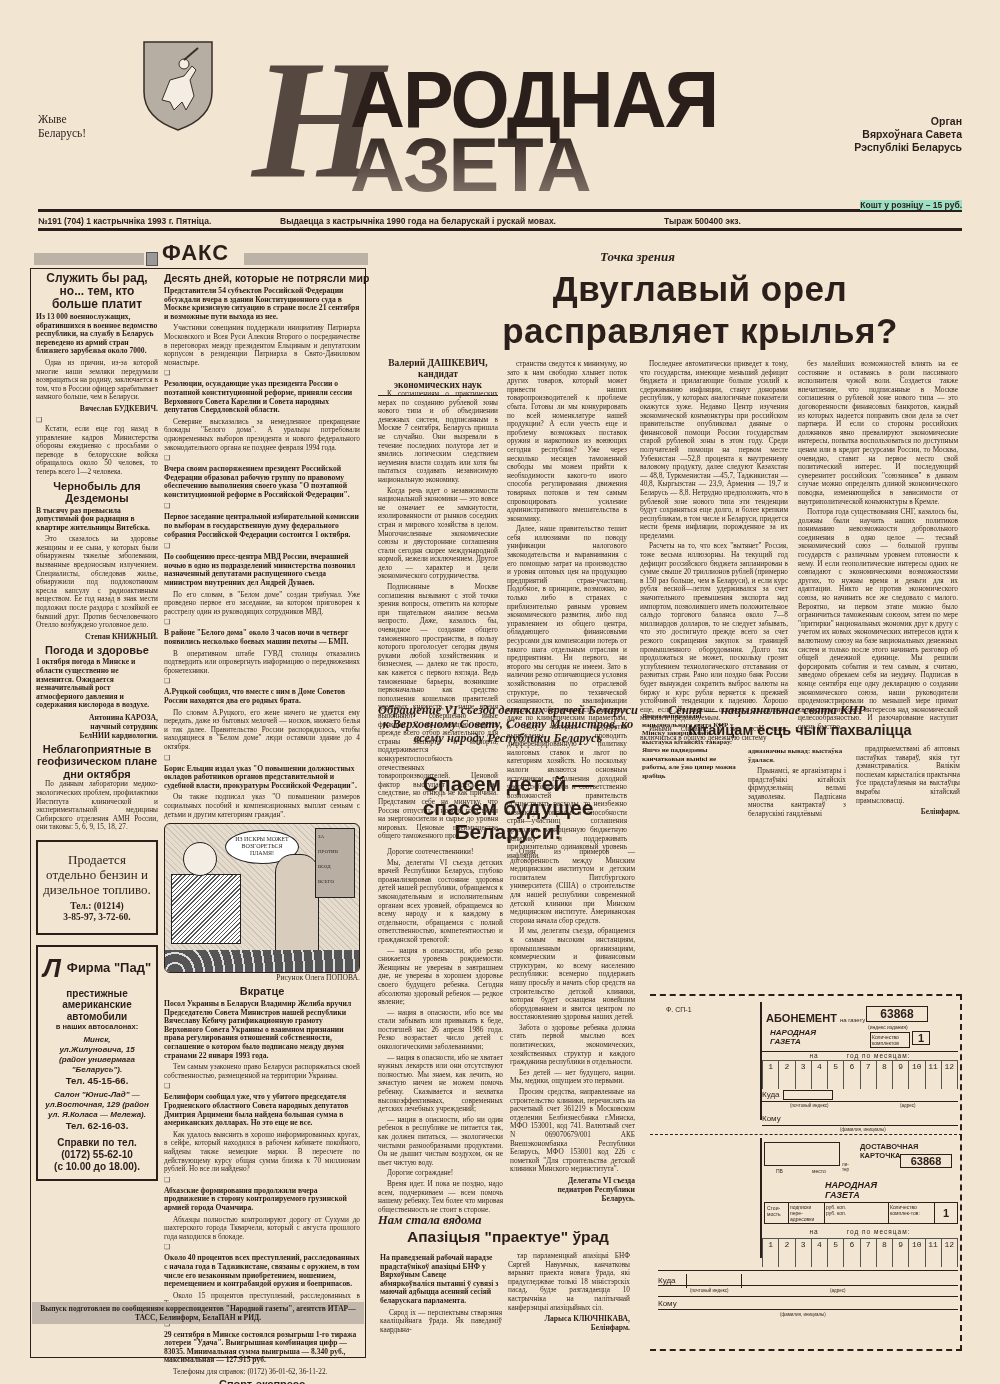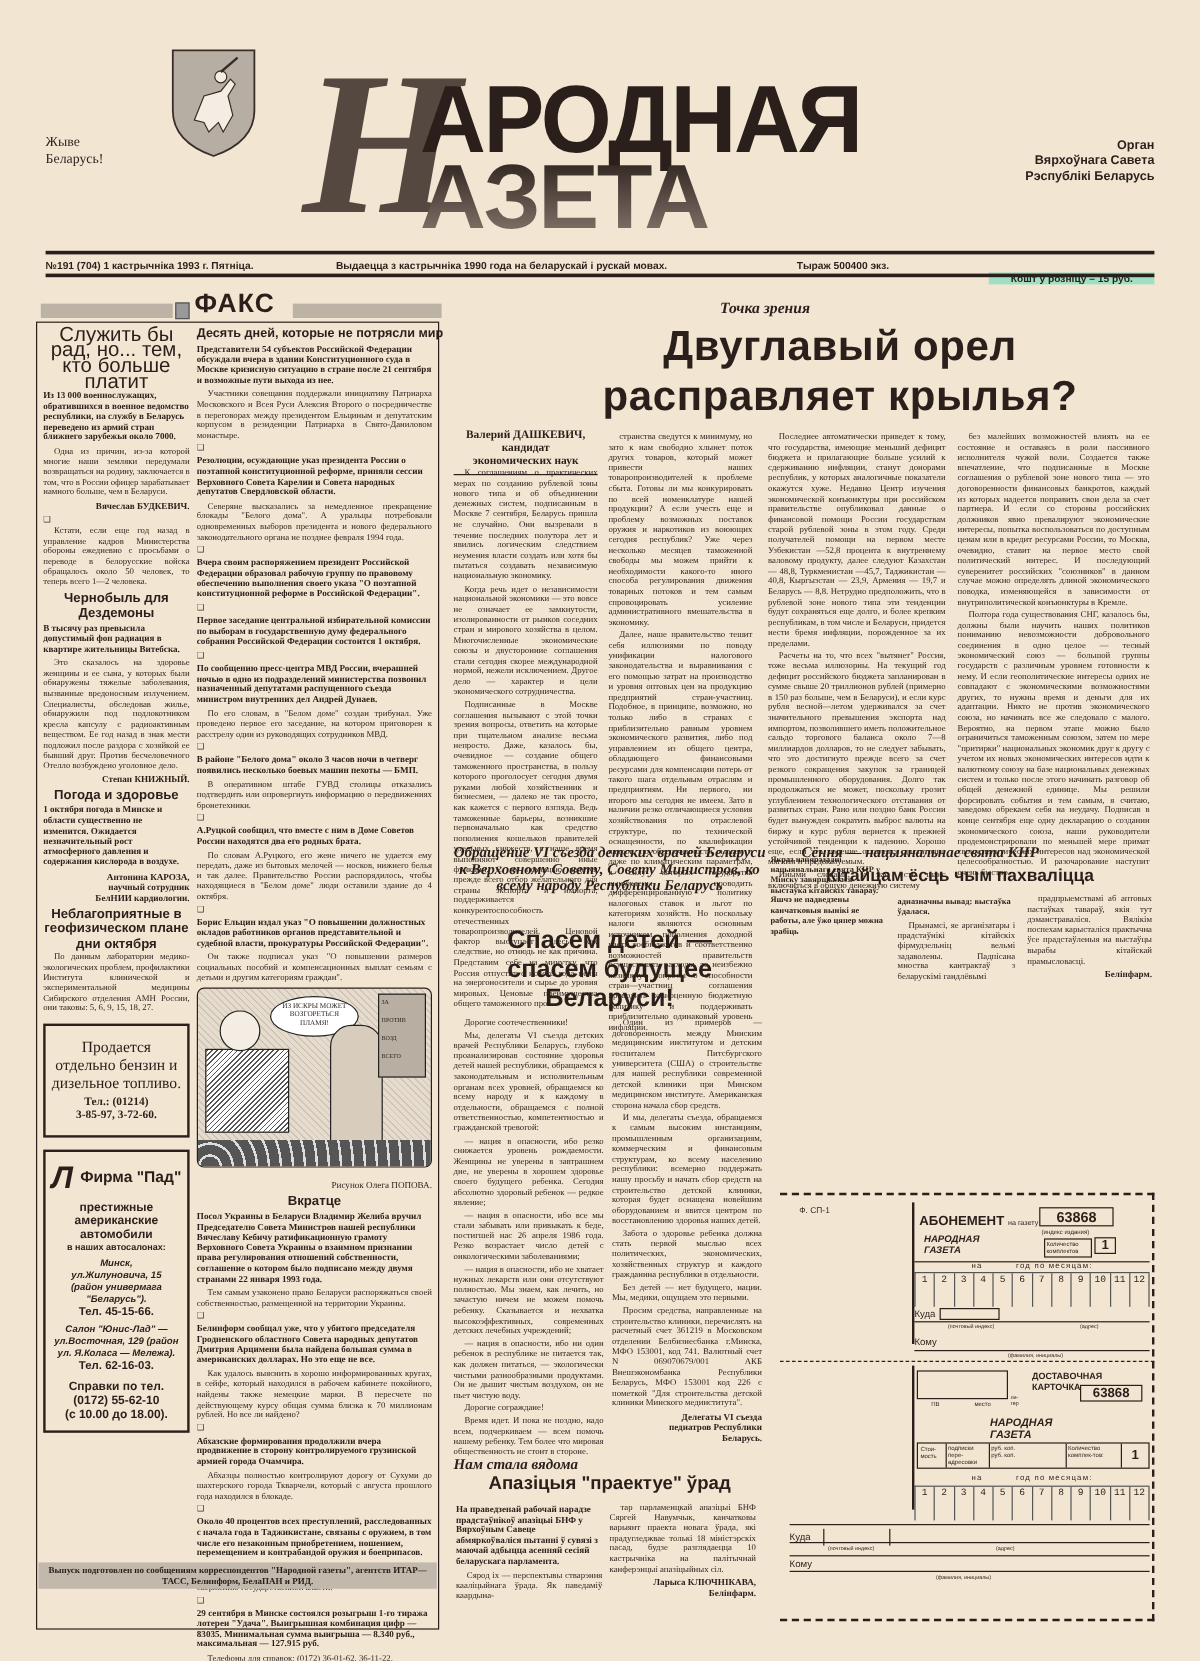--- a/index.html
+++ b/index.html
@@ -36,34 +36,34 @@
   <div class="abs mast-title" style="left:252px;top:40px;font-size:170px;line-height:160px;font-style:italic;color:#3a2d27;opacity:.85">Н</div>
   <div class="abs mast-title" style="left:350px;top:60px;font-size:76px;line-height:80px;font-family:'Liberation Sans',sans-serif;transform:scaleY(1.05)">АРОДНАЯ</div>
   <div class="abs mast-title" style="left:350px;top:128px;font-size:76px;line-height:74px;font-family:'Liberation Sans',sans-serif;background:linear-gradient(180deg,#2a1f1a,#8a7a70);-webkit-background-clip:text;color:transparent">АЗЕТА</div>
   <div class="abs sans b" style="right:38px;top:115px;font-size:10.5px;line-height:13px;text-align:right;white-space:pre-line">Орган
 Вярхоўнага Савета
 Рэспублікі Беларусь</div>
   <div class="rule" style="left:38px;top:209px;width:924px;height:3px"></div>
   <div class="abs sans b" style="left:38px;top:216px;font-size:8.5px">№191 (704) 1 кастрычніка 1993 г. Пятніца.</div>
   <div class="abs sans b" style="left:280px;top:216px;font-size:8.5px">Выдаецца з кастрычніка 1990 года на беларускай і рускай мовах.</div>
   <div class="abs sans b" style="left:664px;top:216px;font-size:8.5px">Тыраж 500400 экз.</div>
-  <div class="abs sans b" style="right:38px;top:227px;font-size:8.5px;background:#9fe0c4;padding:0 18px">Кошт у розніцу – 15 руб.</div>
+  <div class="abs sans b" style="right:38px;top:200px;font-size:8.5px;background:#9fe0c4;padding:0 0">Кошт у розніцу – 15 руб.</div>
   <div class="rule" style="left:38px;top:228px;width:924px;height:3px"></div>
 </div>
 
 <div class="abs" style="left:34px;top:244px;width:330px;height:24px">
   <div class="abs" style="left:0;top:9px;width:110px;height:12px;background:#bdb2a6"></div>
   <div class="abs" style="left:112px;top:8px;width:12px;height:14px;border:1px solid #555;background:#999"></div>
   <div class="abs sans b" style="left:128px;top:-4px;font-size:22px;letter-spacing:1px">ФАКС</div>
   <div class="abs" style="left:210px;top:9px;width:124px;height:12px;background:#bdb2a6"></div>
 </div>
 <div class="abs" style="left:30px;top:268px;width:336px;height:1090px;border:1.5px solid #2a1f1a"></div>
 
 <div class="abs" style="left:36px;top:272px;width:122px">
-  <div class="h" style="font-size:17px;line-height:13px;font-weight:normal">Служить бы рад, но... тем, кто больше платит</div>
+  <div class="h" style="font-size:12px;line-height:13px;font-weight:bold">Служить бы рад, но... тем, кто больше платит</div>
   <div class="lead">Из 13 000 военнослужащих, обратившихся в военное ведомство республики, на службу в Беларусь переведено из армий стран ближнего зарубежья около 7000.</div>
   <div class="p">Одна из причин, из-за которой многие наши земляки передумали возвращаться на родину, заключается в том, что в России офицер зарабатывает намного больше, чем в Беларуси.</div>
   <div class="sig">Вячеслав БУДКЕВИЧ.</div>
   <span class="sq">❑</span>
   <div class="p">Кстати, если еще год назад в управление кадров Министерства обороны ежедневно с просьбами о переводе в белорусские войска обращалось около 50 человек, то теперь всего 1—2 человека.</div>
 
   <div class="h" style="font-size:11px;line-height:12.5px;margin-top:3px">Чернобыль для Дездемоны</div>
   <div class="lead">В тысячу раз превысила допустимый фон радиация в квартире жительницы Витебска.</div>
   <div class="p">Это сказалось на здоровье женщины и ее сына, у которых были обнаружены тяжелые заболевания, вызванные вредоносным излучением. Специалисты, обследовав жилье, обнаружили под подлокотником кресла капсулу с радиоактивным веществом. Ее год назад в знак мести подложил после раздора с хозяйкой ее бывший друг. Против бесчеловечного Отелло возбуждено уголовное дело.</div>
   <div class="sig">Степан КНИЖНЫЙ.</div>
@@ -148,21 +148,21 @@
     <div class="abs" style="left:60px;top:6px;width:74px;height:34px;background:#fff;border:1px solid #222;border-radius:50%;font-size:6px;line-height:7px;text-align:center;padding:5px 6px">ИЗ ИСКРЫ МОЖЕТ ВОЗГОРЕТЬСЯ ПЛАМЯ!</div>
     <div class="abs" style="left:110px;top:30px;width:44px;height:100px;background:#d8ccbd;border:1.5px solid #222;border-radius:18px 18px 4px 4px"></div>
     <div class="abs" style="right:4px;top:4px;width:40px;height:70px;background:#b8aea2;border:1px solid #222;font-size:5px;line-height:15px;padding-left:2px">
       <div>ЗА</div>
         <div>ПРОТИВ</div>
         <div>ВОЗД</div>
         <div>ВСЕГО</div>
     </div>
     <div class="abs" style="left:0;bottom:0;width:100%;height:22px;background:repeating-radial-gradient(circle at 10px 22px,#555 0 8px,#ddd 8px 10px)"></div>
   </div>
-  <div class="sig" style="font-weight:normal;margin-top:10px">Рисунок Олега ПОПОВА.</div>
+  <div class="sig" style="font-weight:normal;margin-top:0">Рисунок Олега ПОПОВА.</div>
 
   <div class="h" style="font-size:11px;line-height:13px">Вкратце</div>
   <div>
       <div class="lead">Посол Украины в Беларуси Владимир Желиба вручил Председателю Совета Министров нашей республики Вячеславу Кебичу ратификационную грамоту Верховного Совета Украины о взаимном признании права регулирования отношений собственности, соглашение о котором было подписано между двумя странами 22 января 1993 года.</div>
       <div class="p">Тем самым узаконено право Беларуси распоряжаться своей собственностью, размещенной на территории Украины.</div>
     </div>
   <span class="sq">❑</span>
   <div>
       <div class="lead">Белинформ сообщал уже, что у убитого председателя Гродненского областного Совета народных депутатов Дмитрия Арцимени была найдена большая сумма в американских долларах. Но это еще не все.</div>
       <div class="p">Как удалось выяснить в хорошо информированных кругах, в сейфе, который находился в рабочем кабинете покойного, найдены также немецкие марки. В пересчете по действующему курсу общая сумма близка к 70 миллионам рублей. Но все ли найдено?</div>

